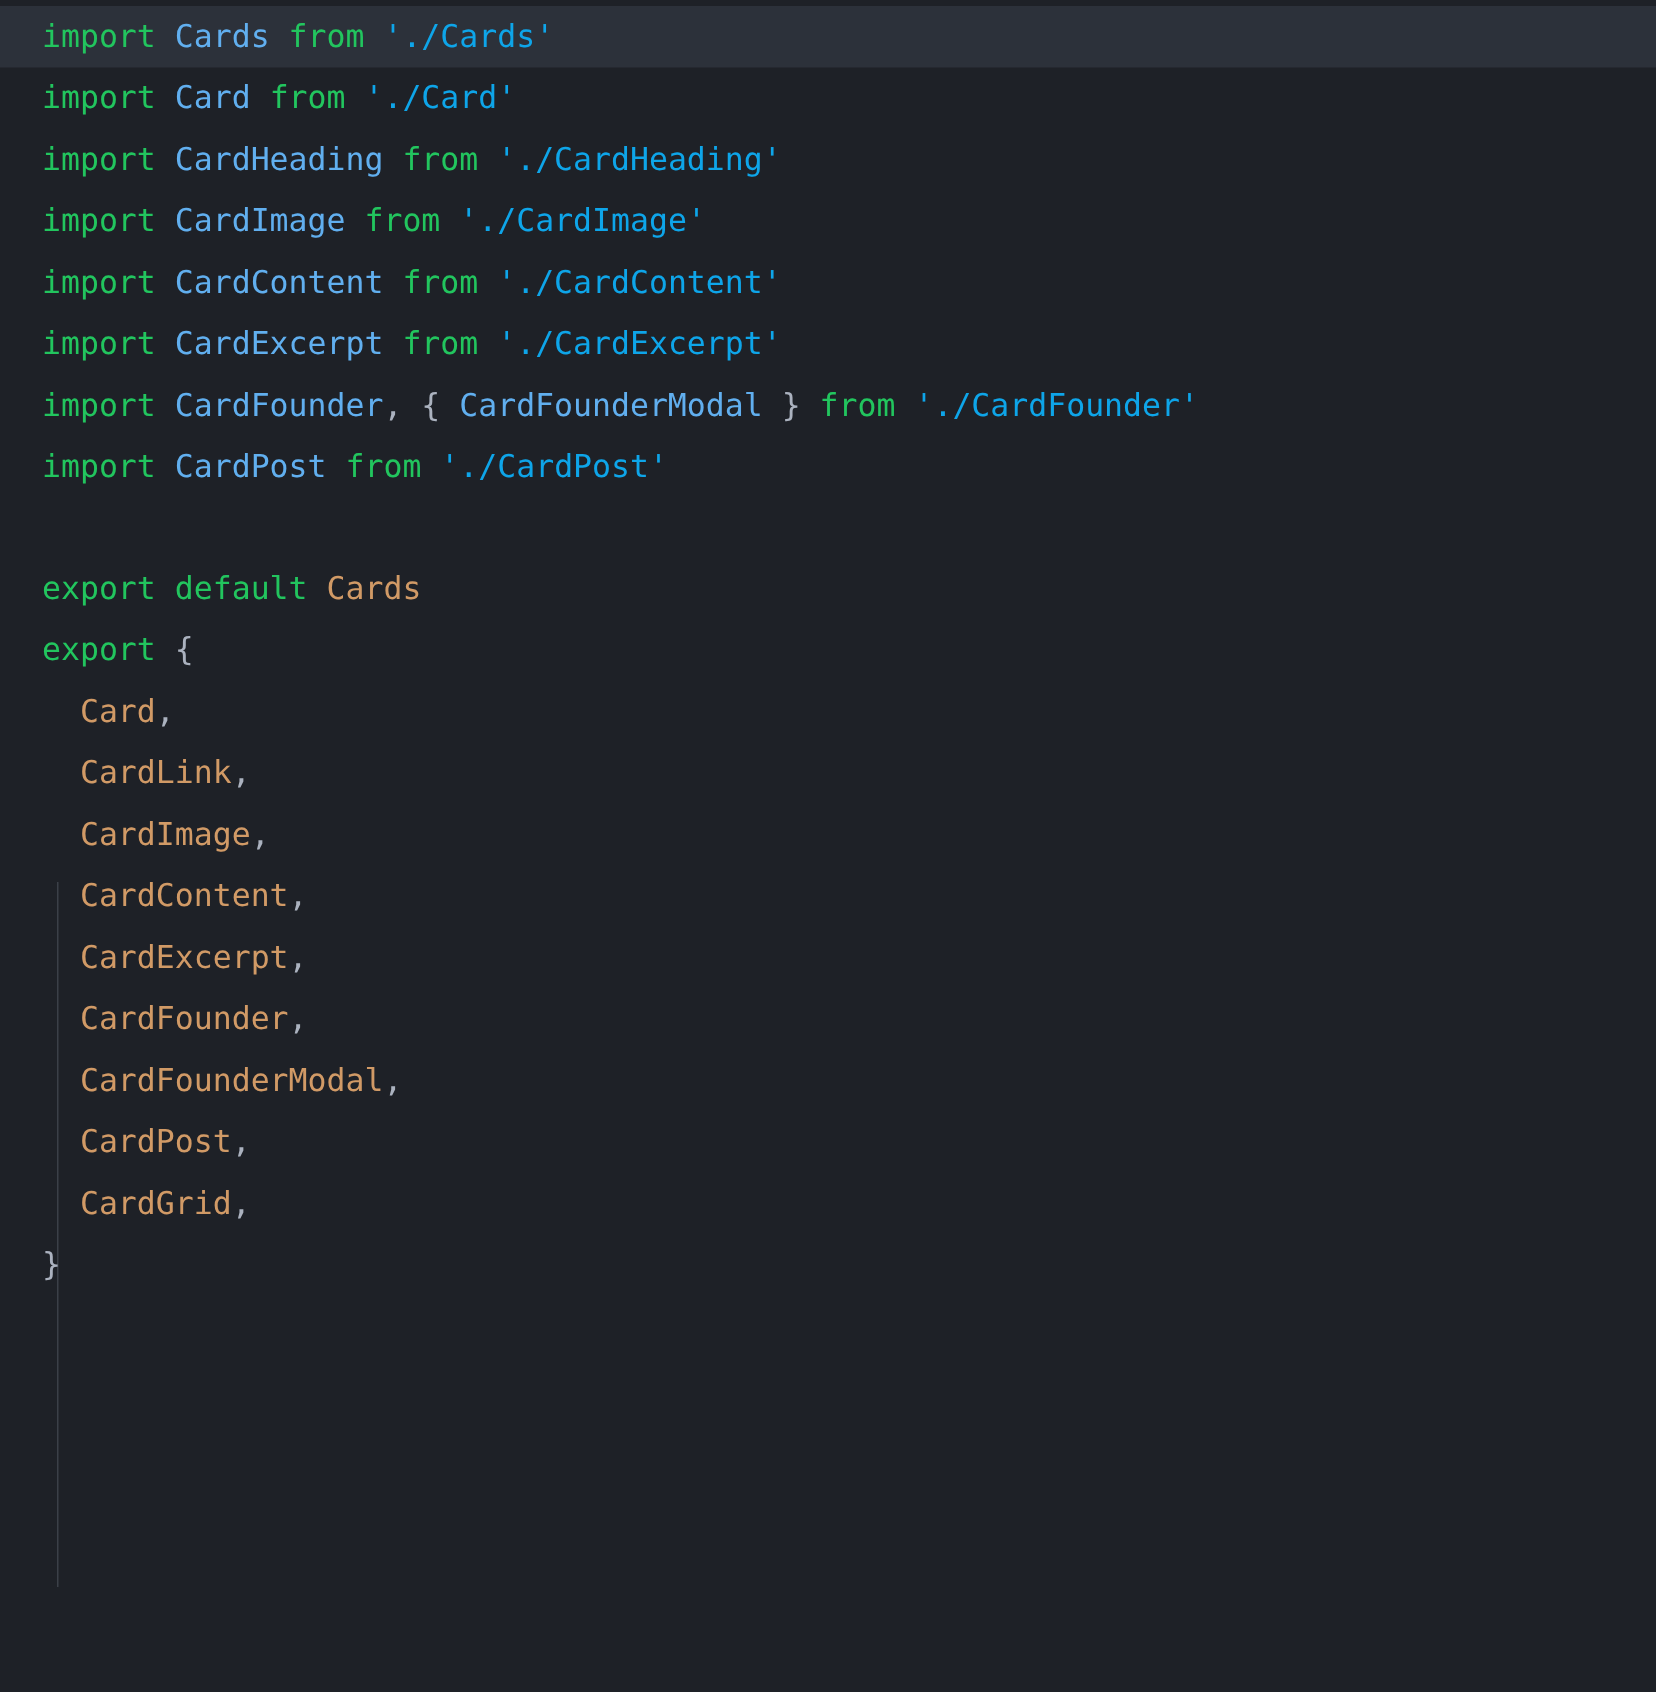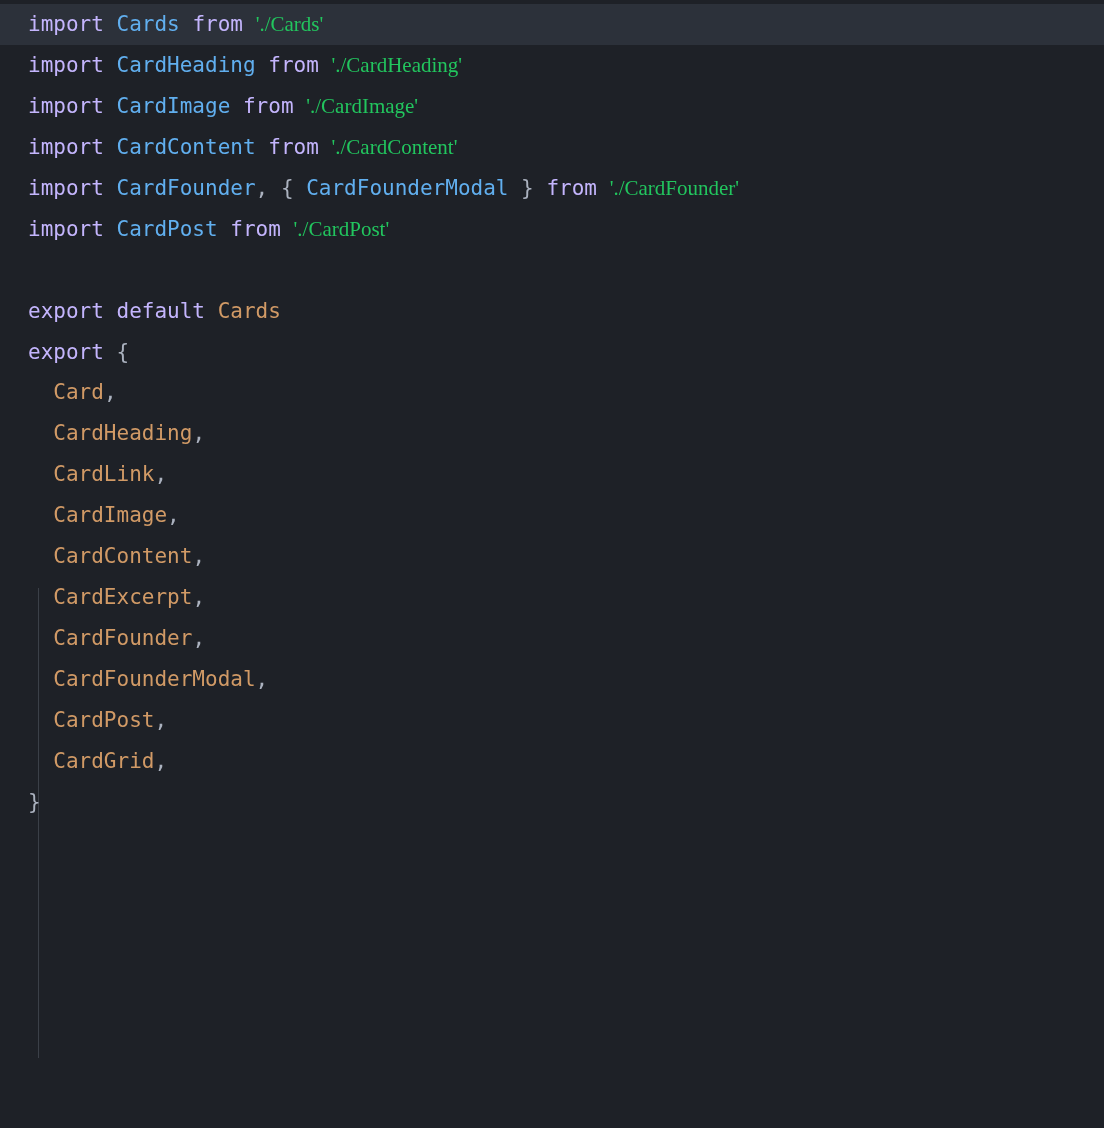--- a/index.html
+++ b/index.html
@@ -21,50 +21,51 @@
       white-space: pre;
       position: relative;
     }
     .line.highlighted {
       background: #2c313a;
       margin-left: -28px;
       padding-left: 28px;
       margin-right: -28px;
       padding-right: 28px;
     }
-    .keyword { color: #c4b5fd; }
+    .keyword { color: #22c55e; }
     .type { color: #61afef; }
-    .string { color: #22c55e; font-family: Liberation Serif, serif; }
+    .string { color: #0ea5e9; }
     .punct { color: #abb2bf; }
     .orange { color: #d19a66; }
     .indent-guide {
       position: absolute;
       left: 38px;
       top: 588px;
       width: 1px;
       height: 470px;
       background: #3b4048;
     }
   </style>
 </head>
 <body>
 
 <div class="editor">
   <div class="indent-guide"></div>
 <div class="line highlighted"><span class="keyword">import</span><span class="punct"> </span><span class="type">Cards</span><span class="punct"> </span><span class="keyword">from</span><span class="punct"> </span><span class="string">'./Cards'</span></div>
+    <div class="line"><span class="keyword">import</span><span class="punct"> </span><span class="type">Card</span><span class="punct"> </span><span class="keyword">from</span><span class="punct"> </span><span class="string">'./Card'</span></div>
     <div class="line"><span class="keyword">import</span><span class="punct"> </span><span class="type">CardHeading</span><span class="punct"> </span><span class="keyword">from</span><span class="punct"> </span><span class="string">'./CardHeading'</span></div>
     <div class="line"><span class="keyword">import</span><span class="punct"> </span><span class="type">CardImage</span><span class="punct"> </span><span class="keyword">from</span><span class="punct"> </span><span class="string">'./CardImage'</span></div>
     <div class="line"><span class="keyword">import</span><span class="punct"> </span><span class="type">CardContent</span><span class="punct"> </span><span class="keyword">from</span><span class="punct"> </span><span class="string">'./CardContent'</span></div>
+    <div class="line"><span class="keyword">import</span><span class="punct"> </span><span class="type">CardExcerpt</span><span class="punct"> </span><span class="keyword">from</span><span class="punct"> </span><span class="string">'./CardExcerpt'</span></div>
     <div class="line"><span class="keyword">import</span><span class="punct"> </span><span class="type">CardFounder</span><span class="punct">, { </span><span class="type">CardFounderModal</span><span class="punct"> } </span><span class="keyword">from</span><span class="punct"> </span><span class="string">'./CardFounder'</span></div>
     <div class="line"><span class="keyword">import</span><span class="punct"> </span><span class="type">CardPost</span><span class="punct"> </span><span class="keyword">from</span><span class="punct"> </span><span class="string">'./CardPost'</span></div>
     <div class="line">&nbsp;</div>
     <div class="line"><span class="keyword">export</span><span class="punct"> </span><span class="keyword">default</span><span class="punct"> </span><span class="orange">Cards</span></div>
     <div class="line"><span class="keyword">export</span><span class="punct"> {</span></div>
     <div class="line"><span class="punct">  </span><span class="orange">Card</span><span class="punct">,</span></div>
-    <div class="line"><span class="punct">  </span><span class="orange">CardHeading</span><span class="punct">,</span></div>
     <div class="line"><span class="punct">  </span><span class="orange">CardLink</span><span class="punct">,</span></div>
     <div class="line"><span class="punct">  </span><span class="orange">CardImage</span><span class="punct">,</span></div>
     <div class="line"><span class="punct">  </span><span class="orange">CardContent</span><span class="punct">,</span></div>
     <div class="line"><span class="punct">  </span><span class="orange">CardExcerpt</span><span class="punct">,</span></div>
     <div class="line"><span class="punct">  </span><span class="orange">CardFounder</span><span class="punct">,</span></div>
     <div class="line"><span class="punct">  </span><span class="orange">CardFounderModal</span><span class="punct">,</span></div>
     <div class="line"><span class="punct">  </span><span class="orange">CardPost</span><span class="punct">,</span></div>
     <div class="line"><span class="punct">  </span><span class="orange">CardGrid</span><span class="punct">,</span></div>
     <div class="line"><span class="punct">}</span></div>
   </div>

